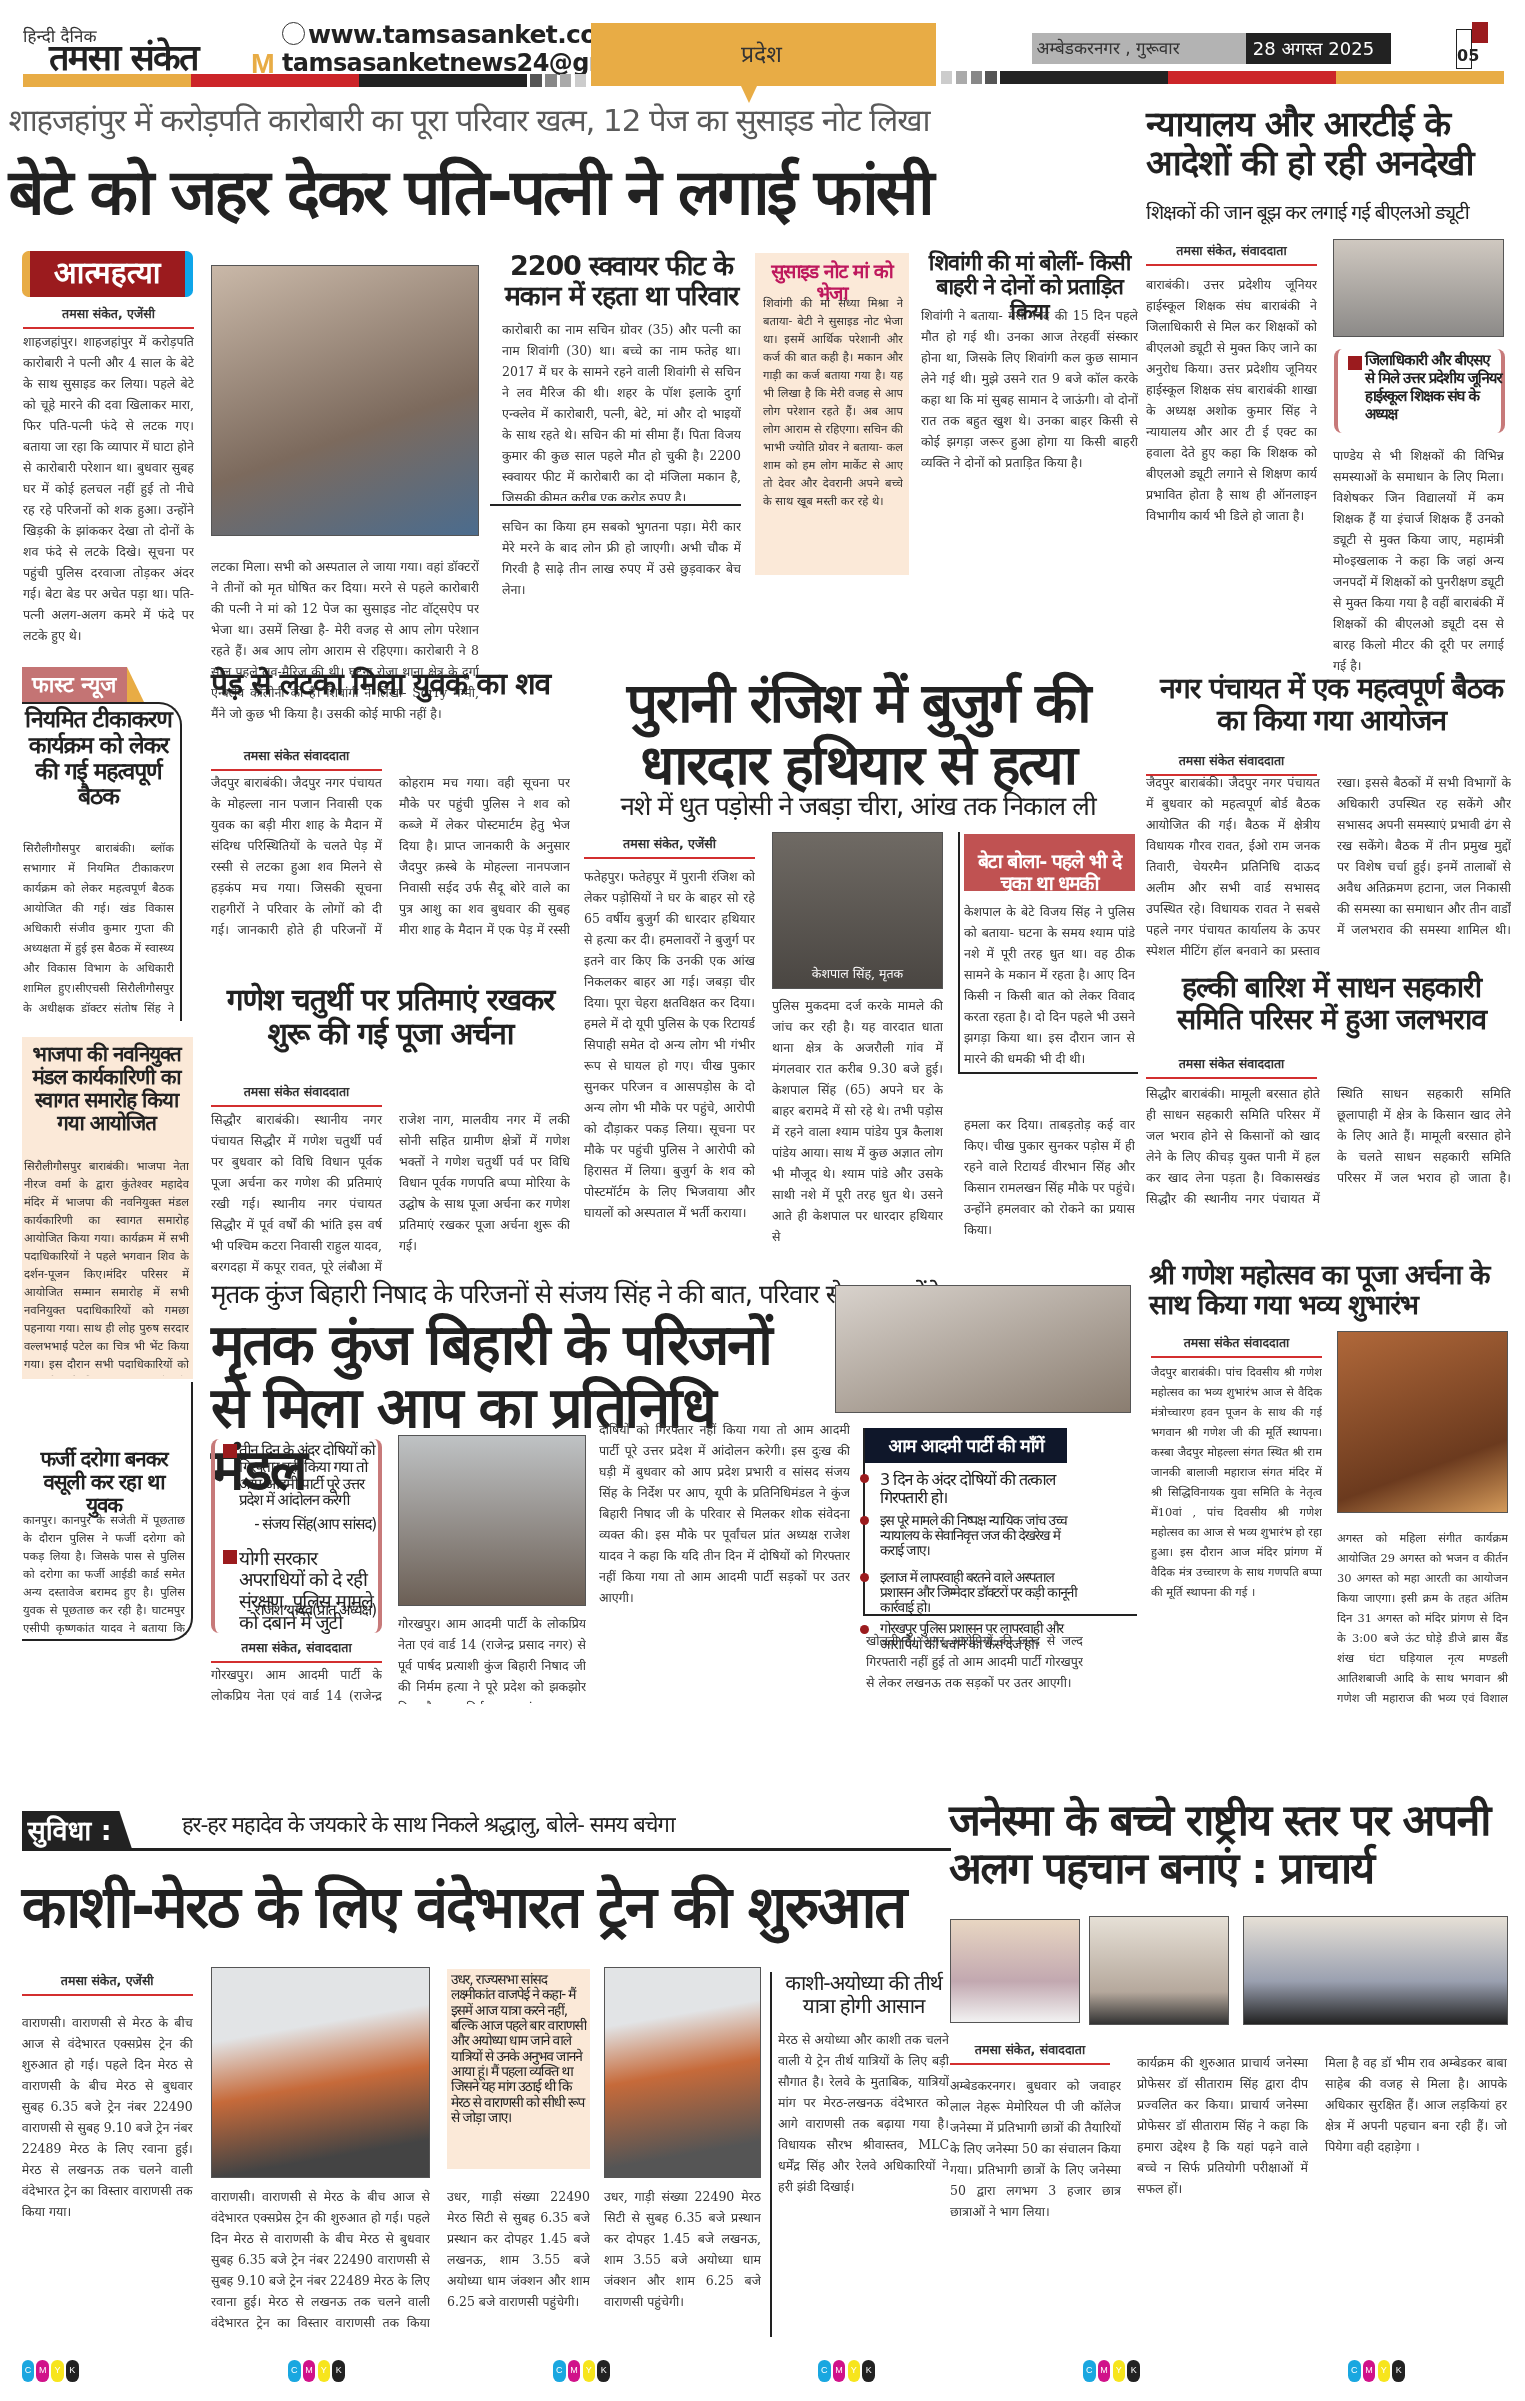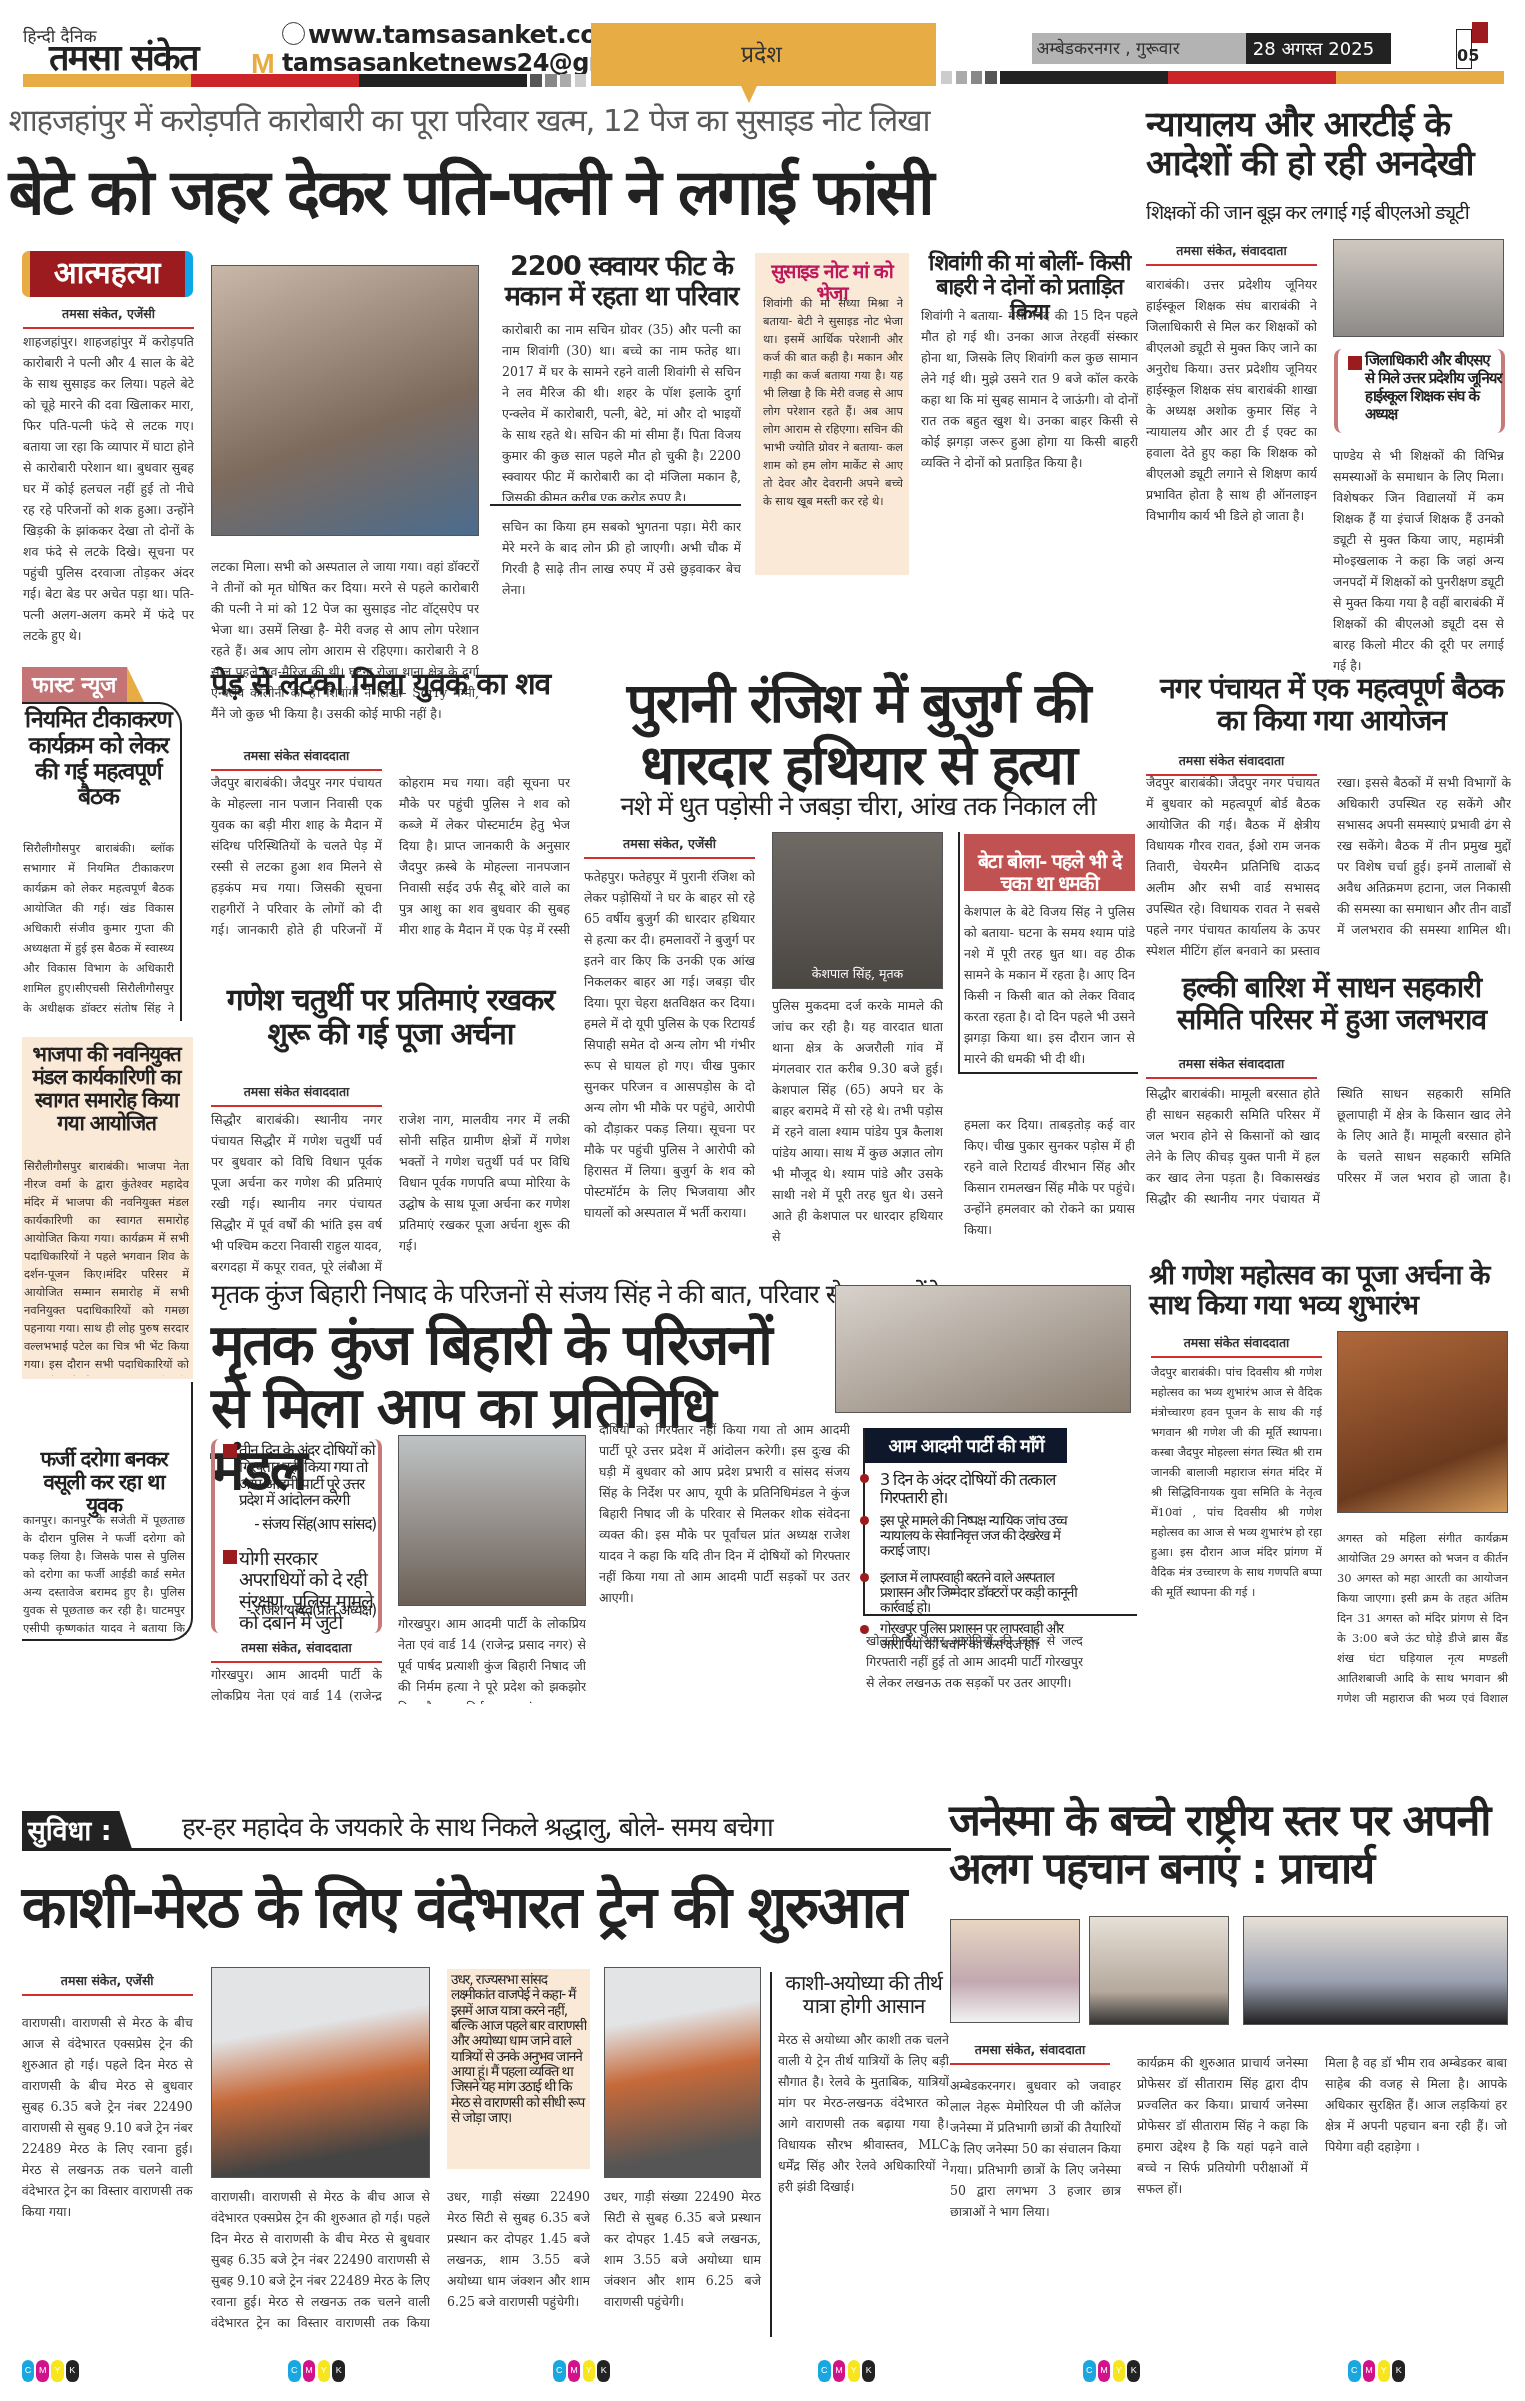--- a/index.html
+++ b/index.html
@@ -136,21 +136,21 @@
 <div class="abs body" style="left:866px;top:1630px;width:217px;height:74px;overflow:hidden">खोलती है। अगर आरोपियों की जल्द से जल्द गिरफ्तारी नहीं हुई तो आम आदमी पार्टी गोरखपुर से लेकर लखनऊ तक सड़कों पर उतर आएगी।</div>
 
 <div class="abs hl" style="left:1149px;top:1260px;width:365px;font-size:27px;text-align:left">श्री गणेश महोत्सव का पूजा अर्चना के साथ किया गया भव्य शुभारंभ</div>
 <div class="abs byline" style="left:1151px;top:1334px;width:171px">तमसा संकेत संवाददाता</div>
 <div class="abs body" style="left:1151px;top:1362px;width:171px;height:342px;overflow:hidden;font-size:11.4px;line-height:20px">जैदपुर बाराबंकी। पांच दिवसीय श्री गणेश महोत्सव का भव्य शुभारंभ आज से वैदिक मंत्रोच्चारण हवन पूजन के साथ की गई भगवान श्री गणेश जी की मूर्ति स्थापना। कस्बा जैदपुर मोहल्ला संगत स्थित श्री राम जानकी बालाजी महाराज संगत मंदिर में श्री सिद्धिविनायक युवा समिति के नेतृत्व में10वां , पांच दिवसीय श्री गणेश महोत्सव का आज से भव्य शुभारंभ हो रहा हुआ। इस दौरान आज मंदिर प्रांगण में वैदिक मंत्र उच्चारण के साथ गणपति बप्पा की मूर्ति स्थापना की गई ।</div>
 <div class="abs photo" style="left:1337px;top:1331px;width:171px;height:182px;background:linear-gradient(160deg,#b0683a,#6b3a1e 70%,#d49a5a)"></div>
 <div class="abs body" style="left:1337px;top:1528px;width:171px;height:177px;overflow:hidden;font-size:11.4px;line-height:20px">अगस्त को महिला संगीत कार्यक्रम आयोजित 29 अगस्त को भजन व कीर्तन 30 अगस्त को महा आरती का आयोजन किया जाएगा। इसी क्रम के तहत अंतिम दिन 31 अगस्त को मंदिर प्रांगण से दिन के 3:00 बजे ऊंट घोड़े डीजे ब्रास बैंड शंख घंटा घड़ियाल नृत्य मण्डली आतिशबाजी आदि के साथ भगवान श्री गणेश जी महाराज की भव्य एवं विशाल मूर्ति विसर्जन शोभायात्रा निकाली जाएगी।</div>
 
 <div class="abs" style="left:21.7px;top:1848px;width:929px;height:3.4px;background:#222"></div>
 <div class="abs" style="left:21.7px;top:1811px;width:111px;height:40px;background:#222;color:#fff;font-size:27px;font-weight:bold;line-height:40px;padding-left:5.7px;clip-path:polygon(0 0,88% 0,100% 100%,0 100%)">सुविधा :</div>
-<div class="abs hl" style="left:182px;top:1813px;width:741px;font-size:26px;font-weight:normal">हर-हर महादेव के जयकारे के साथ निकले श्रद्धालु, बोले- समय बचेगा</div>
+<div class="abs hl" style="left:182px;top:1813px;width:741px;font-size:22px;font-weight:normal">हर-हर महादेव के जयकारे के साथ निकले श्रद्धालु, बोले- समय बचेगा</div>
 <div class="abs hl" style="left:21.7px;top:1875px;width:935px;font-size:58px;letter-spacing:-2.3px">काशी-मेरठ के लिए वंदेभारत ट्रेन की शुरुआत</div>
 <div class="abs byline" style="left:21.7px;top:1972px;width:171px">तमसा संकेत, एजेंसी</div>
 <div class="abs body" style="left:21.7px;top:2012px;width:171px;height:325px;overflow:hidden">वाराणसी। वाराणसी से मेरठ के बीच आज से वंदेभारत एक्सप्रेस ट्रेन की शुरुआत हो गई। पहले दिन मेरठ से वाराणसी के बीच मेरठ से बुधवार सुबह 6.35 बजे ट्रेन नंबर 22490 वाराणसी से सुबह 9.10 बजे ट्रेन नंबर 22489 मेरठ के लिए रवाना हुई। मेरठ से लखनऊ तक चलने वाली वंदेभारत ट्रेन का विस्तार वाराणसी तक किया गया।</div>
 <div class="abs photo" style="left:211px;top:1967px;width:219px;height:211px;background:linear-gradient(170deg,#e2e4e6 30%,#c66a3a 55%,#444 85%)"></div>
 <div class="abs body" style="left:211px;top:2186px;width:219px;height:151px;overflow:hidden">वाराणसी। वाराणसी से मेरठ के बीच आज से वंदेभारत एक्सप्रेस ट्रेन की शुरुआत हो गई। पहले दिन मेरठ से वाराणसी के बीच मेरठ से बुधवार सुबह 6.35 बजे ट्रेन नंबर 22490 वाराणसी से सुबह 9.10 बजे ट्रेन नंबर 22489 मेरठ के लिए रवाना हुई। मेरठ से लखनऊ तक चलने वाली वंदेभारत ट्रेन का विस्तार वाराणसी तक किया गया।</div>
 <div class="abs" style="left:447px;top:1969px;width:143px;height:200px;background:#fbe9d8"></div>
 <div class="abs hl" style="left:451px;top:1972px;width:136px;height:194px;overflow:hidden;font-size:13.7px;font-weight:normal">उधर, राज्यसभा सांसद लक्ष्मीकांत वाजपेई ने कहा- मैं इसमें आज यात्रा करने नहीं, बल्कि आज पहले बार वाराणसी और अयोध्या धाम जाने वाले यात्रियों से उनके अनुभव जानने आया हूं। मैं पहला व्यक्ति था जिसने यह मांग उठाई थी कि मेरठ से वाराणसी को सीधी रूप से जोड़ा जाए।</div>
 <div class="abs body" style="left:447px;top:2186px;width:143px;height:151px;overflow:hidden">उधर, गाड़ी संख्या 22490 मेरठ सिटी से सुबह 6.35 बजे प्रस्थान कर दोपहर 1.45 बजे लखनऊ, शाम 3.55 बजे अयोध्या धाम जंक्शन और शाम 6.25 बजे वाराणसी पहुंचेगी।</div>
 <div class="abs photo" style="left:604px;top:1967px;width:157px;height:211px;background:linear-gradient(170deg,#e2e4e6 25%,#c66a3a 50%,#555 85%)"></div>
 <div class="abs body" style="left:604px;top:2186px;width:157px;height:151px;overflow:hidden">उधर, गाड़ी संख्या 22490 मेरठ सिटी से सुबह 6.35 बजे प्रस्थान कर दोपहर 1.45 बजे लखनऊ, शाम 3.55 बजे अयोध्या धाम जंक्शन और शाम 6.25 बजे वाराणसी पहुंचेगी।</div>

